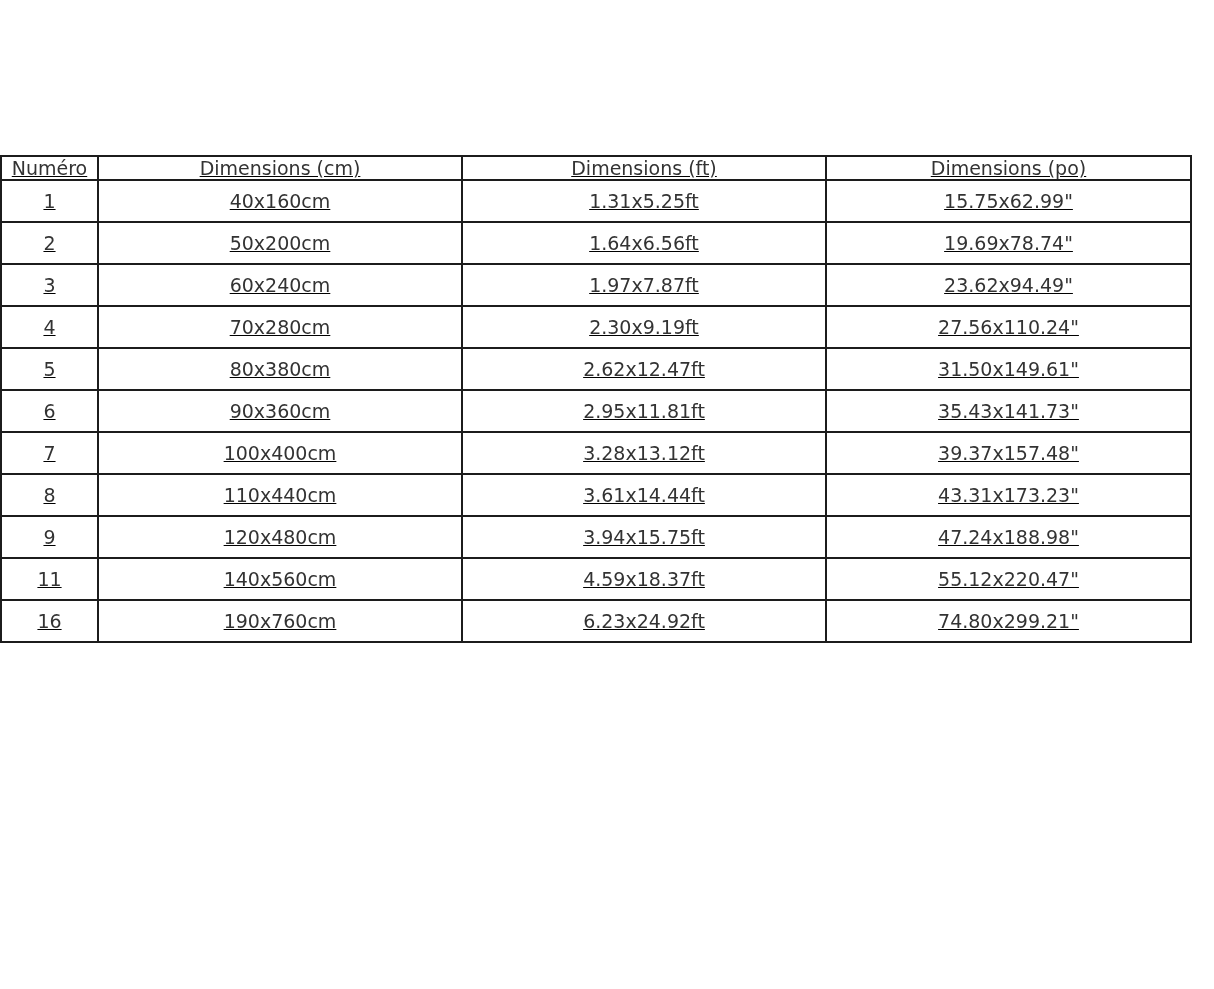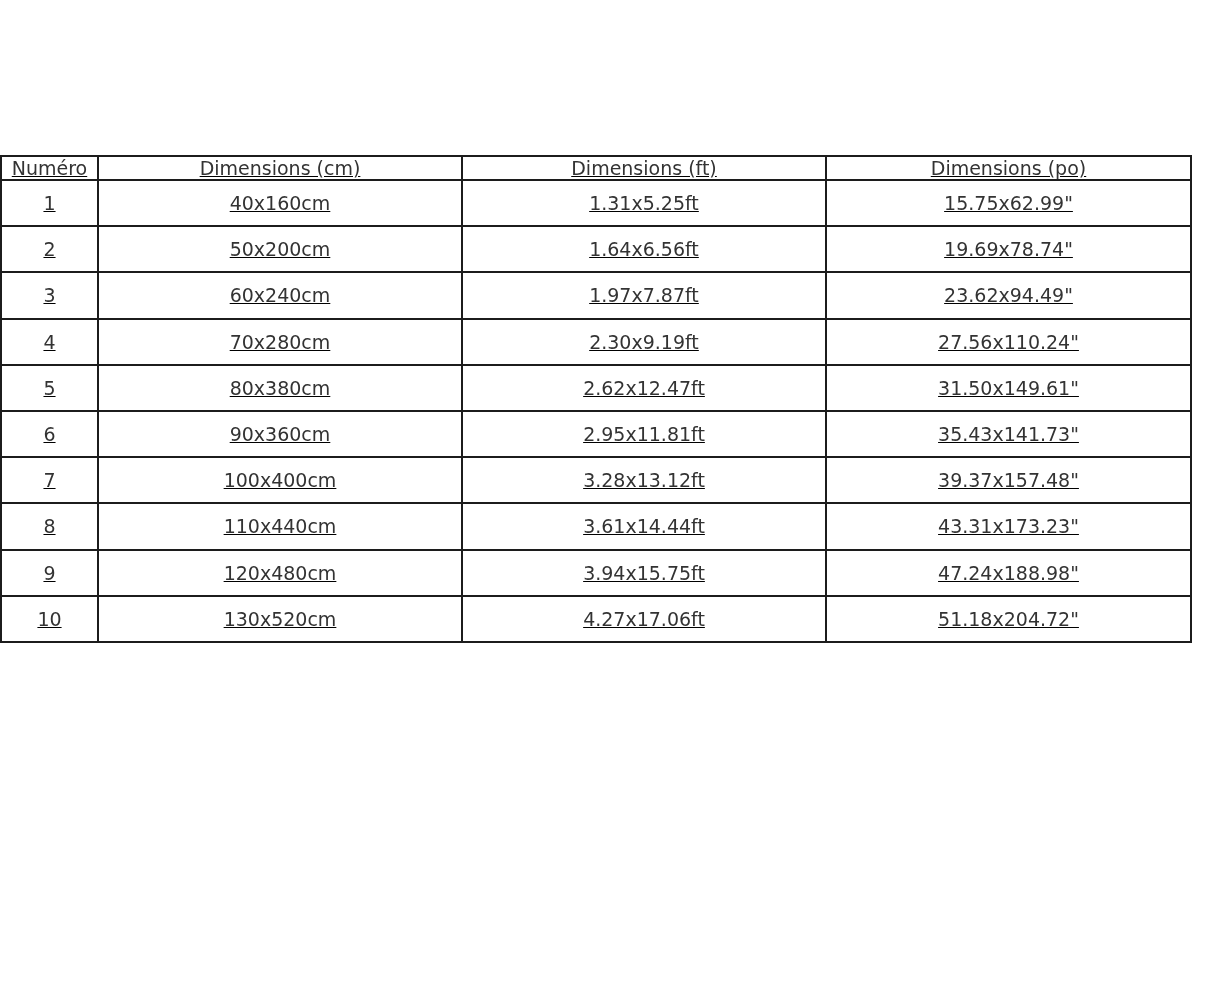--- a/index.html
+++ b/index.html
@@ -112,20 +112,26 @@
           <td>3.61x14.44ft</td>
           <td>43.31x173.23"</td>
         </tr>
       <tr>
           <td>9</td>
           <td>120x480cm</td>
           <td>3.94x15.75ft</td>
           <td>47.24x188.98"</td>
         </tr>
       <tr>
-          <td>10</td>
-          <td>130x520cm</td>
-          <td>4.27x17.06ft</td>
-          <td>51.18x204.72"</td>
+          <td>11</td>
+          <td>140x560cm</td>
+          <td>4.59x18.37ft</td>
+          <td>55.12x220.47"</td>
+        </tr>
+      <tr>
+          <td>16</td>
+          <td>190x760cm</td>
+          <td>6.23x24.92ft</td>
+          <td>74.80x299.21"</td>
         </tr>
     </tbody>
   </table>
 </div>
 
 </body></html>

